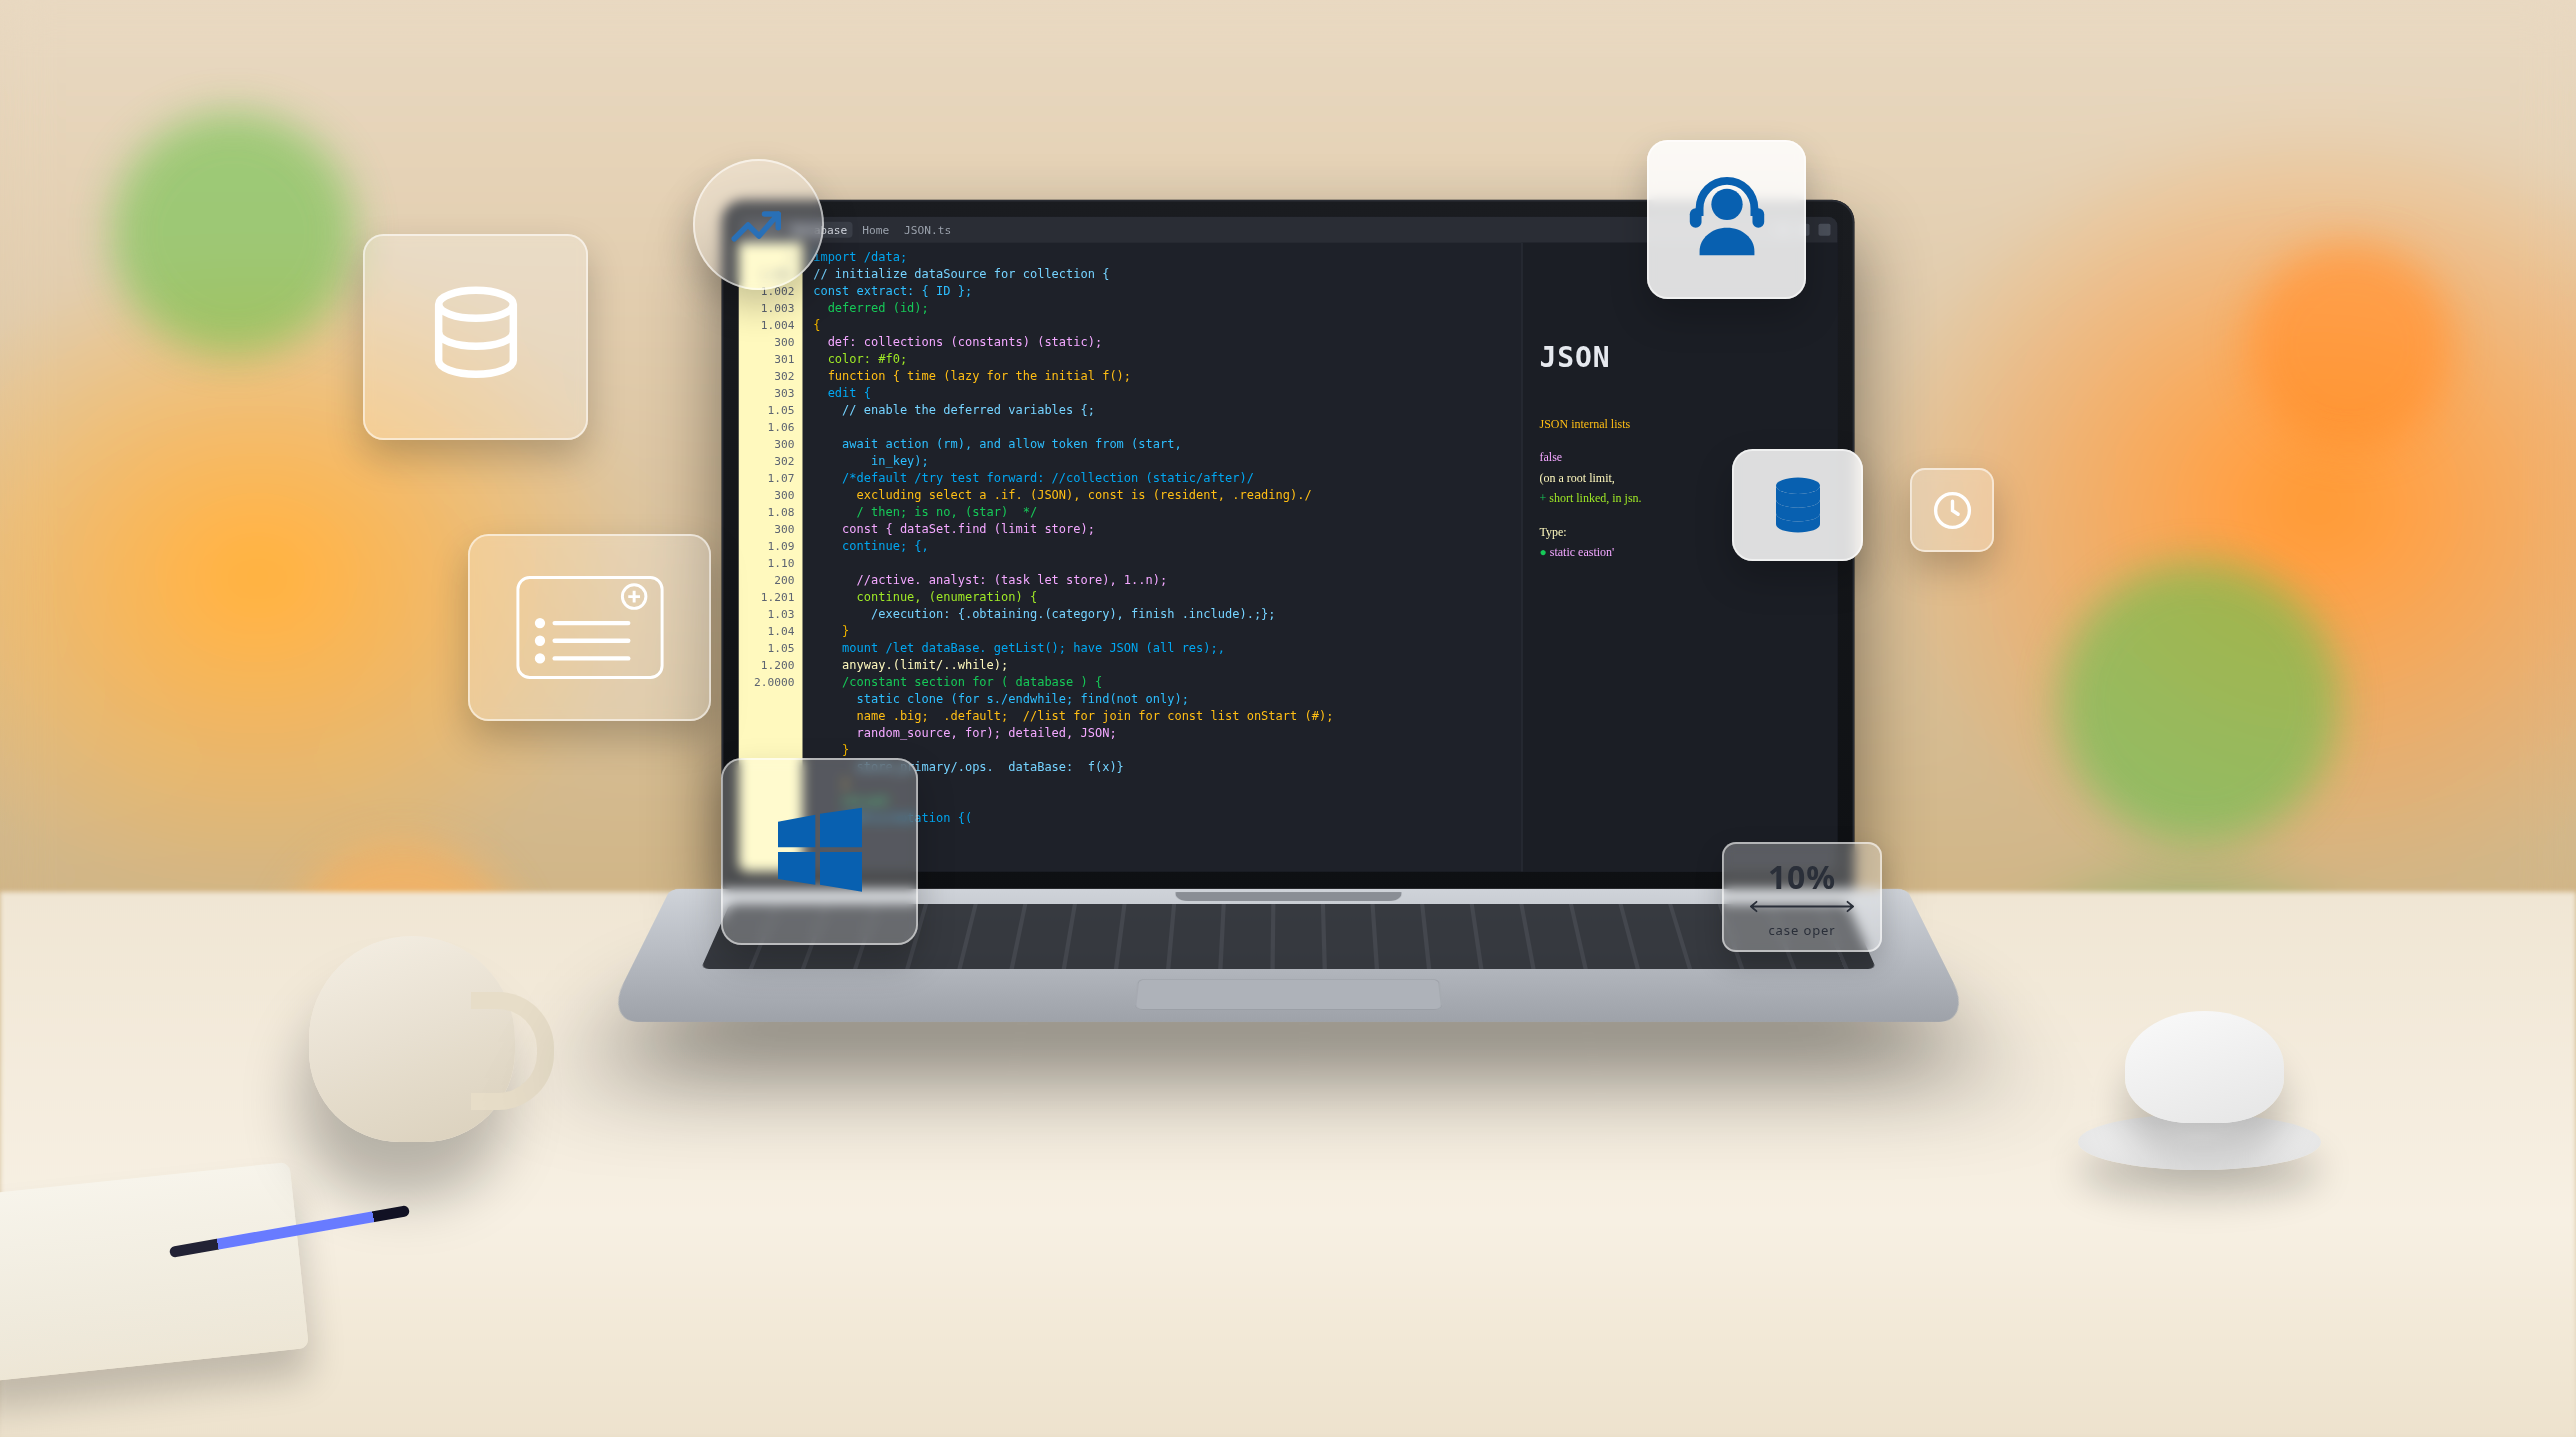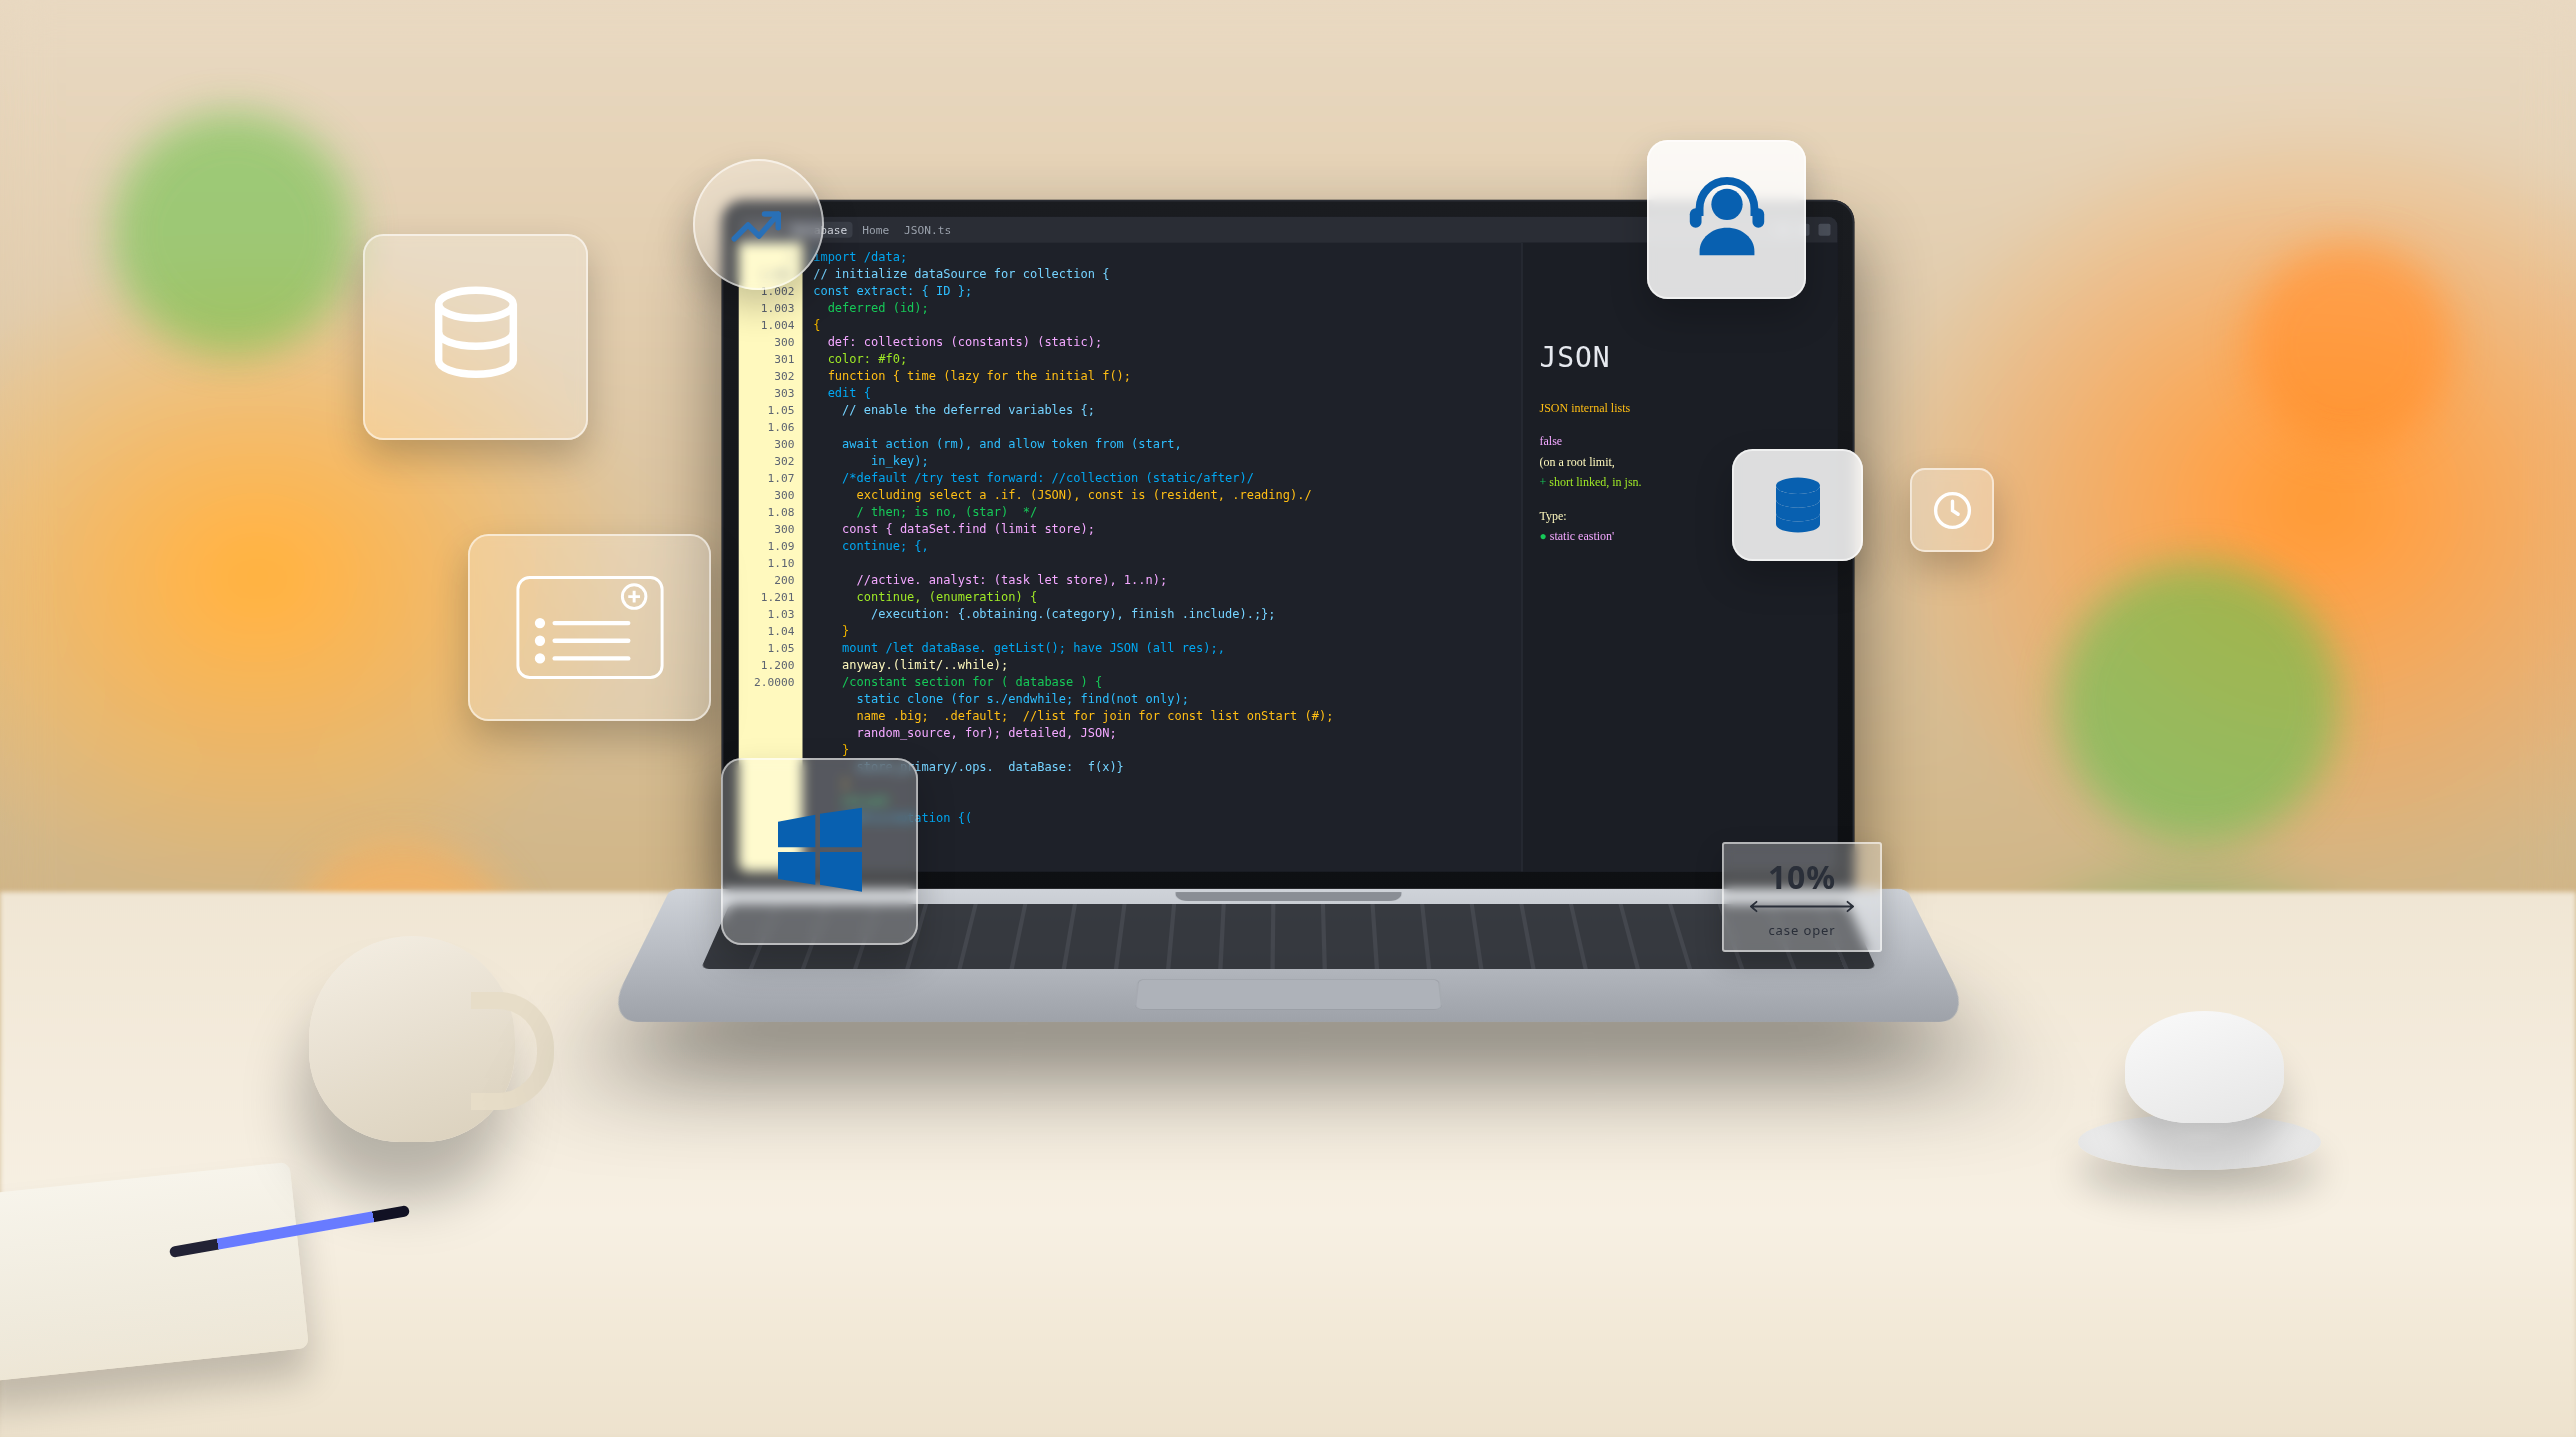--- a/index.html
+++ b/index.html
@@ -39,21 +39,21 @@
   
   .tabbar{height:26px;background:#2a2d34;display:flex;align-items:center;gap:3.7px;padding:0 7.5px;}
   .crumb{color:#9aa0aa;font-size:11.2px;padding:1.9px 5.6px;}
   .crumb.active{background:#3a3e46;border-radius:3.7px;color:#d5d9e0;}
   .winbtns{margin-left:auto;display:flex;gap:9.4px;}
   .winbtn{width:11.2px;height:11.2px;border-radius:1.9px;background:#4a4f58;}
   .editor{flex:1;display:flex;min-height:0;}
   .gutter{width:56px;background:#fef9c3;color:#5e6470;text-align:right;padding:5.6px 7.5px 0 0;font-size:11.2px;line-height:17px;}
   .code{flex:1;padding:5.6px 0 0 11.2px;font-size:12px;line-height:17px;white-space:pre;overflow:hidden;}
   .panel{width:281px;background:#1b1e24;border-left:0.9px solid #2f333b;padding:22.5px 17px;}
-  .panel h2{margin:75px 0 24px;color:#e6e9ee;font-size:28px;font-weight:400;letter-spacing:0.9px;}
+  .panel h2{margin:75px 0 40px;color:#e6e9ee;font-size:28px;font-weight:700;letter-spacing:0.9px;}
   .pline{font-size:12px;line-height:20.6px;font-family:Liberation Serif, serif;}
   .tok-c{color:#7dd3fc}.tok-s{color:#fbbf24}.tok-n{color:#a3e635}
   .tok-f{color:#f0abfc}.tok-t{color:#38bdf8}.tok-p{color:#fef9c3}.tok-r{color:#0ea5e9}
   .tok-g{color:#22c55e}.tok-y{color:#eab308}
   
   .deck{
     width:1236px;height:206px;margin-left:-51px;margin-top:-3.7px;
     background:linear-gradient(180deg,#cfd3d8 0%,#b8bcc2 50%,#9ea2a8 100%);
     border-radius:9.4px 9.4px 30px 30px/9.4px 9.4px 56px 56px;
     transform:rotateX(62deg);transform-origin:top center;
@@ -78,21 +78,21 @@
     position:absolute;border-radius:20.6px;
     background:rgba(255,255,255,.25);
     box-shadow:0 17px 37px rgba(0,0,0,.22), inset 0 0 0 1.9px rgba(255,255,255,.55);
     backdrop-filter:blur(5.6px);
     display:flex;align-items:center;justify-content:center;z-index:6;
   }
   .card svg{display:block}
   .circle{border-radius:935px;}
   .card.solid{background:rgba(255,255,255,.85);}
   .badge{
-    position:absolute;border-radius:3px;padding:13px 19px;
+    position:absolute;border-radius:14px;padding:13px 19px;
     background:rgba(255,255,255,.28);backdrop-filter:blur(5.6px);
     box-shadow:inset 0 0 0 1.9px rgba(255,255,255,.55),0 11.2px 28px rgba(0,0,0,.2);
     color:#2a2f38;text-align:center;z-index:6;font-family:ui-sans-serif,system-ui;
   }
   .badge .big{font-size:32px;font-weight:700;letter-spacing:0.9px;}
   .badge .small{font-size:13px;letter-spacing:0.9px;margin-top:1.9px;}
   
   .mug{
     position:absolute;width:206px;height:206px;border-radius:50% 50% 44% 44%;
     background:linear-gradient(160deg,#f4efe5,#d9d0be);z-index:4;

